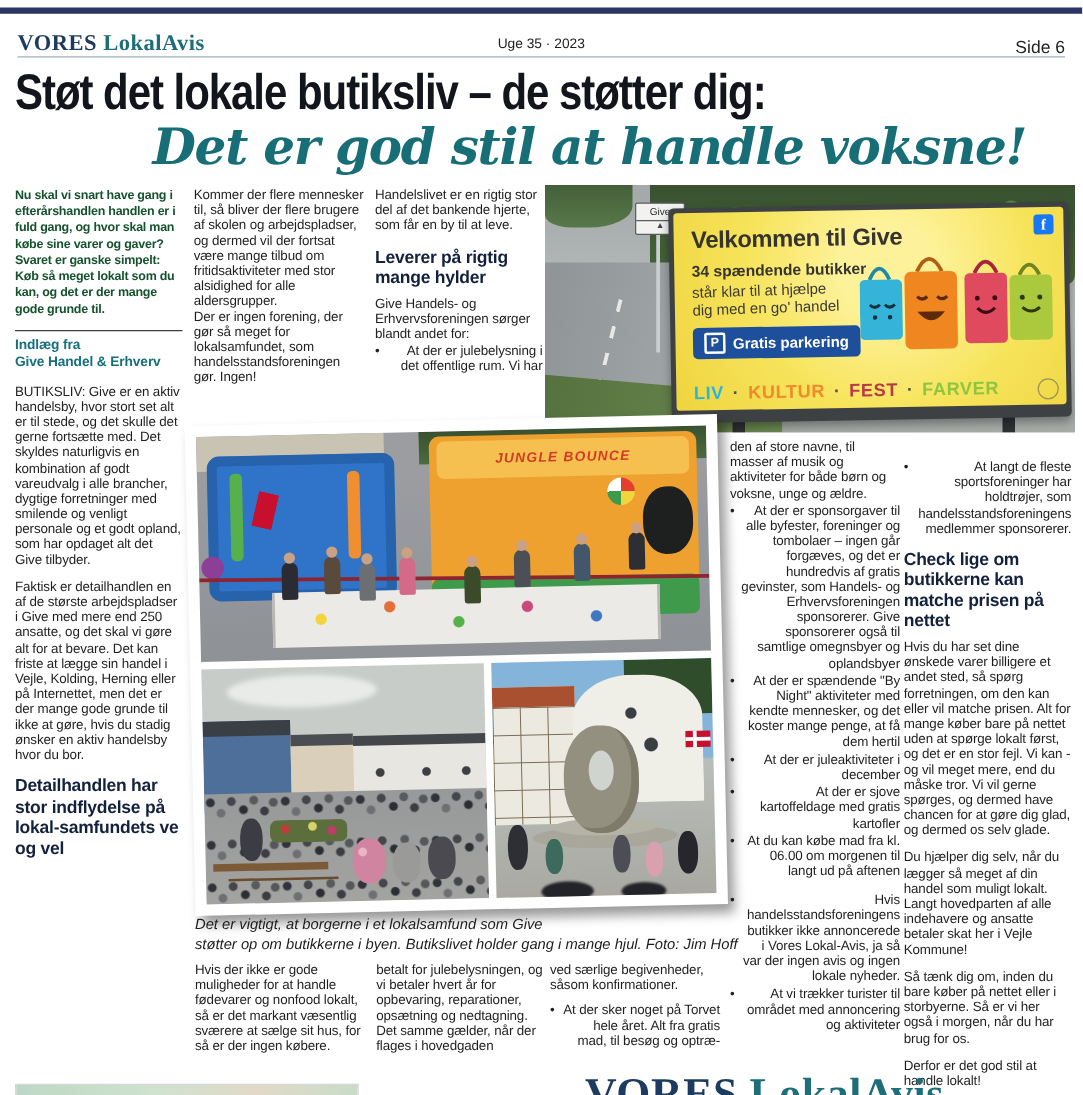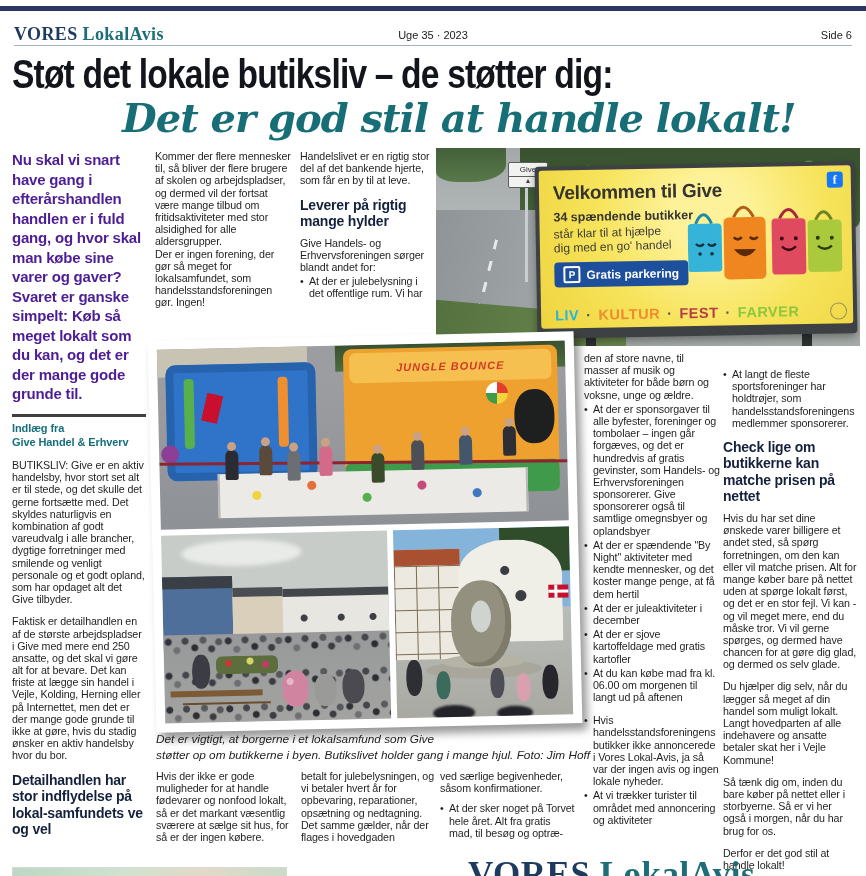--- a/index.html
+++ b/index.html
@@ -4,35 +4,35 @@
 <style>
   html,body{margin:0;padding:0;background:#fff;}
   .page{position:relative;width:866px;height:876px;background:#fff;overflow:hidden;
         font-family:"Liberation Sans",sans-serif;color:#1e1e1e;}
   
   .topbar{position:absolute;left:0;top:6px;width:866px;height:5px;background:#2b3566;}
   .brand{position:absolute;left:14px;top:24px;font-family:"Liberation Serif",serif;
          font-weight:bold;font-size:18px;letter-spacing:.4px;}
   .brand .vores{color:#1d3a5f;} .brand .lokal{color:#1d6e79;}
   .issue{position:absolute;top:29px;left:0;width:866px;text-align:center;font-size:11px;color:#222;}
-  .pageno{position:absolute;top:29px;right:14px;font-size:11px;color:#222;}
+  .pageno{position:absolute;top:29px;right:14px;font-size:14px;color:#222;}
   .headrule{position:absolute;left:14px;top:45px;width:838px;height:1px;background:#9fb3b8;}
   
   .headline{position:absolute;left:12px;top:52px;width:740px;font-size:40px;font-weight:bold;
             color:#12151c;letter-spacing:-1px;transform:scaleX(.84);transform-origin:left top;white-space:nowrap;}
   .subheadline{position:absolute;left:122px;top:94px;width:720px;font-family:"DejaVu Serif",serif;
                font-style:italic;font-weight:bold;font-size:40px;color:#176e76;letter-spacing:-1px;white-space:nowrap;}
   
   .col{position:absolute;font-size:10.7px;line-height:1.14;letter-spacing:-.1px;color:#1f1f1f;}
   .col p{margin:0 0 10px;}
-  .intro{font-size:15px;line-height:1.3;font-weight:bold;color:#4c1d95;letter-spacing:-.2px;}
-  .bylinebox{border-top:3px solid #404040;padding-top:4px;margin-top:2px;color:#15707c;
+  .intro{font-size:10px;line-height:1.3;font-weight:bold;color:#14532d;letter-spacing:-.2px;}
+  .bylinebox{border-top:1px solid #404040;padding-top:4px;margin-top:2px;color:#15707c;
              font-weight:bold;font-size:11px;line-height:1.3;}
   .colsub{font-size:14px;font-weight:bold;color:#14213d;line-height:1.18;letter-spacing:-.2px;margin:3px 0 7px;}
-  .bl{position:relative;padding-left:9px;margin:0 0 2px;}
+  .bl{position:relative;padding-left:9px;margin:0 0 2px;text-align:right;}
   .bl::before{content:"•";position:absolute;left:0;top:0;}
   .gap-top{margin-top:11px;}
   ul.blist{list-style:none;margin:0;padding:0;}
   
   .photo-billboard{position:absolute;left:436px;top:148px;width:424px;height:198px;overflow:hidden;
         background:linear-gradient(#a3a8aa,#b9bdbd 55%,#a6aba8);}
   .hedge{position:absolute;left:84px;top:0;width:340px;height:80px;
         background:radial-gradient(circle at 20% 30%,#4e7d42 6px,transparent 7px),
                    radial-gradient(circle at 60% 60%,#35582f 8px,transparent 9px),
                    radial-gradient(circle at 85% 25%,#5b8a4a 7px,transparent 8px),
@@ -157,21 +157,21 @@
   <div class="topbar"></div>
   <div class="brand">
     <span class="vores">VORES</span>
     <span class="lokal">LokalAvis</span>
   </div>
   <div class="issue">Uge 35 · 2023</div>
   <div class="pageno">Side 6</div>
   <div class="headrule"></div>
 
   <div class="headline">Støt det lokale butiksliv – de støtter dig:</div>
-  <div class="subheadline">Det er god stil at handle lokalt!</div>
+  <div class="subheadline">Det er god stil at handle voksne!</div>
 
   <div class="col" style="left:12px;top:150px;width:134px;">
     <p class="intro">Nu skal vi snart have gang i efterårshandlen handlen er i fuld gang, og hvor skal man købe sine varer og gaver? Svaret er ganske simpelt: Køb så meget lokalt som du kan, og det er der mange gode grunde til.</p>
     <div class="bylinebox">
       <div>Indlæg fra</div>
       <div>Give Handel &amp; Erhverv</div>
     </div>
     <p style="margin-top:10px;">BUTIKSLIV: Give er en aktiv handelsby, hvor stort set alt er til stede, og det skulle det gerne fortsætte med. Det skyldes naturligvis en kombination af godt vareudvalg i alle brancher, dygtige forretninger med smilende og venligt personale og et godt opland, som har opdaget alt det Give tilbyder.</p>
     <p>Faktisk er detailhandlen en af de største arbejdspladser i Give med mere end 250 ansatte, og det skal vi gøre alt for at bevare. Det kan friste at lægge sin handel i Vejle, Kolding, Herning eller på Internettet, men det er der mange gode grunde til ikke at gøre, hvis du stadig ønsker en aktiv handelsby hvor du bor.</p>
     <div class="colsub">Detailhandlen har stor indflydelse på lokal-samfundets ve og vel</div>

